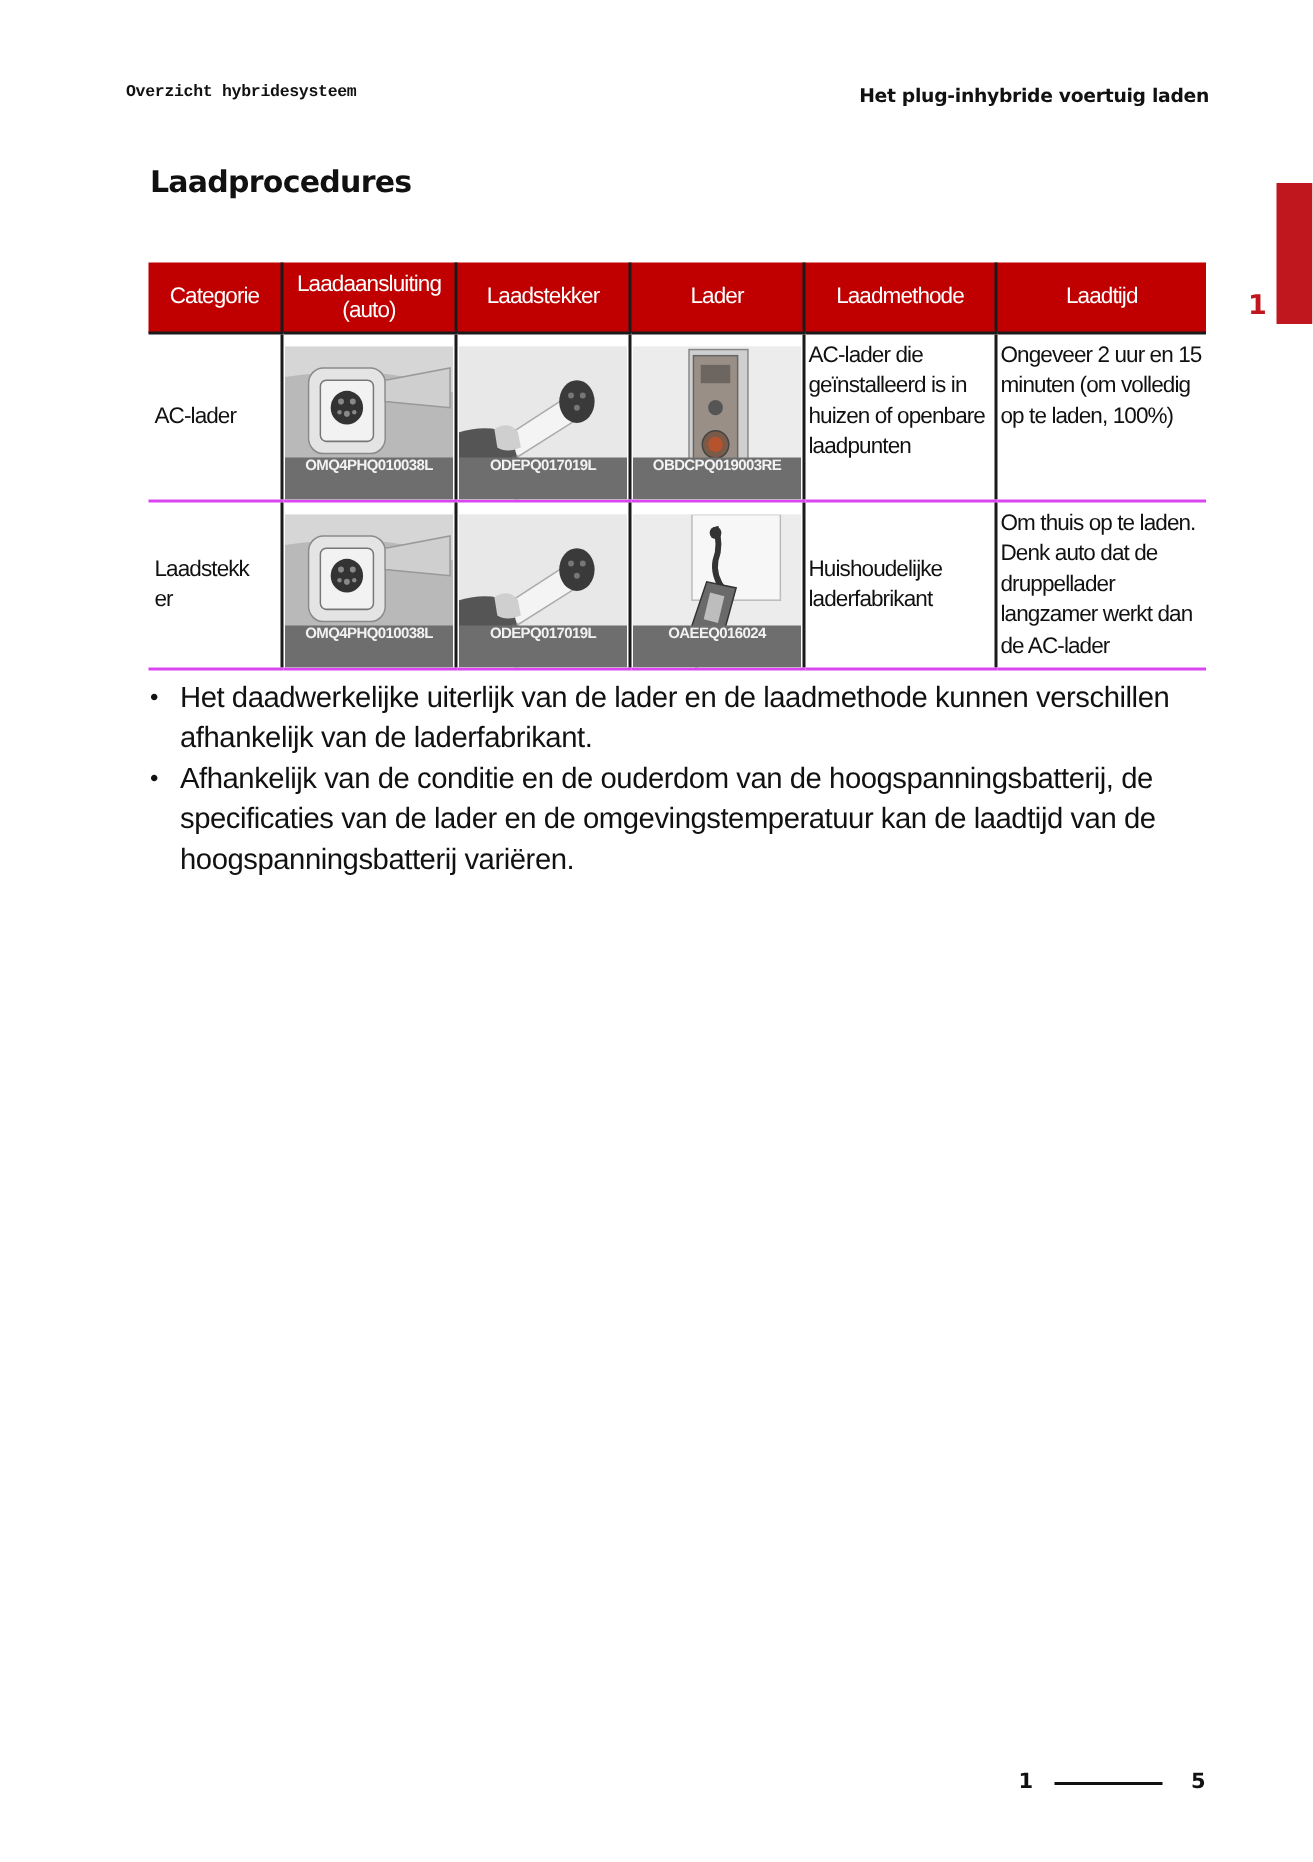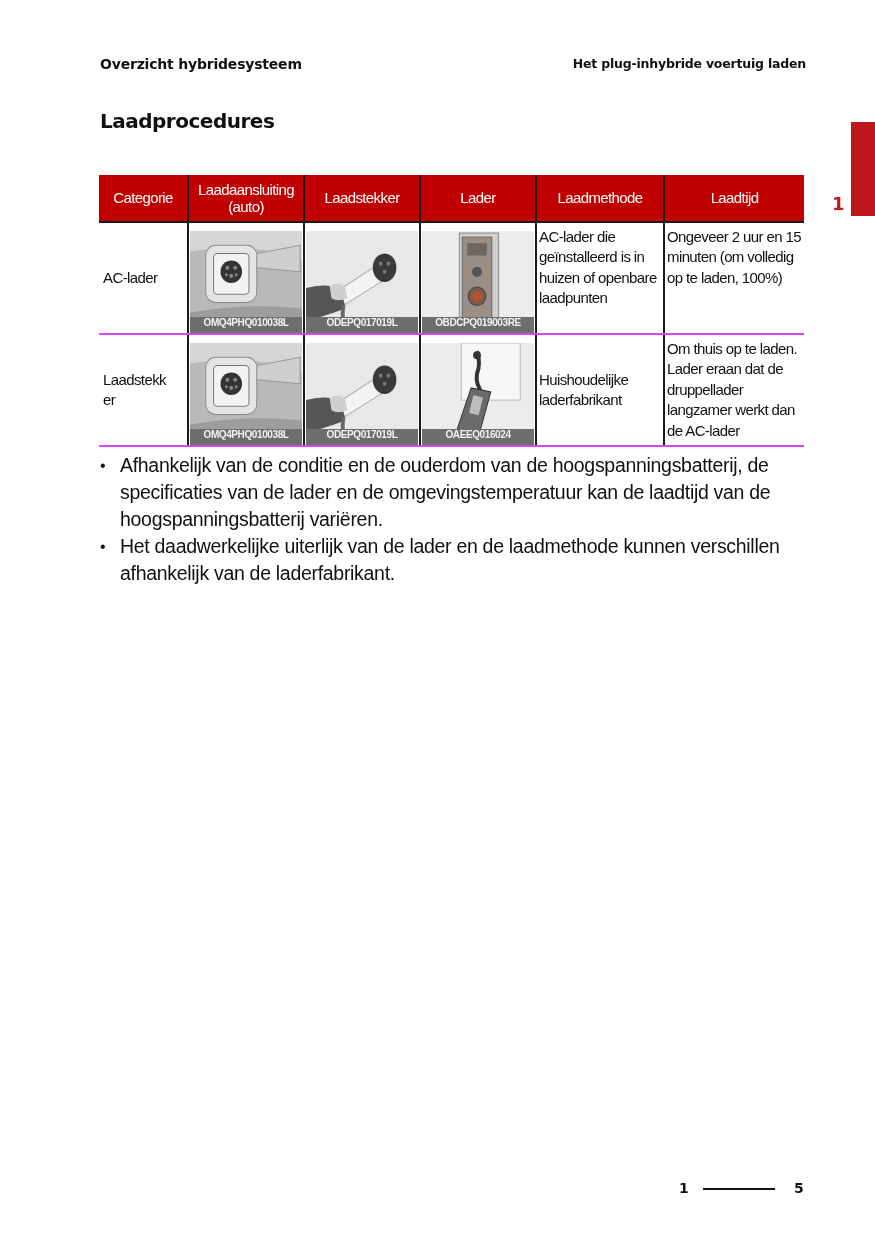--- a/index.html
+++ b/index.html
@@ -1,36 +1,36 @@
 <!DOCTYPE html>
 <html><head>
 <meta charset="utf-8">
 <style>
   html, body { margin: 0; padding: 0; background: #ffffff; }
   body { width: 875px; height: 1241px; position: relative; overflow: hidden;
          font-family: "DejaVu Sans", sans-serif; color: #111; }
-  .running-left { position: absolute; left: 100px; top: 56px; font-size: 14px; font-weight: bold; letter-spacing: -0.2px; }
+  .running-left { position: absolute; left: 84px; top: 56px; font-size: 11px; font-weight: bold; letter-spacing: -0.2px; font-family: Liberation Mono, monospace; }
   .running-right { position: absolute; right: 69px; top: 56px; font-size: 12.5px; font-weight: bold; letter-spacing: -0.2px; }
   .page-title { position: absolute; left: 100px; top: 109px; font-size: 20px; font-weight: bold; letter-spacing: -0.5px; margin: 0; }
   .chapter-tab { position: absolute; left: 851px; top: 122px; width: 24px; height: 94px; background: #c0171f; }
   .chapter-num { position: absolute; left: 832px; top: 193px; font-size: 18px; font-weight: bold; color: #c0171f; }
 
   table.proc { position: absolute; left: 99px; top: 175px; border-collapse: collapse; table-layout: fixed;
                font-family: "Liberation Sans", sans-serif; letter-spacing: -0.6px; }
   table.proc th { background: #c00000; color: #fff; font-weight: normal; font-size: 15px; height: 46px;
                   border-left: 2px solid #1a1a1a; border-bottom: 2px solid #1a1a1a; text-align: center; line-height: 1.15; padding: 0 4px; }
   table.proc th:first-child { border-left: none; }
   table.proc td { border-left: 2px solid #1a1a1a; border-bottom: 2px solid #d946ef; padding: 0; vertical-align: top; font-size: 15px; line-height: 1.36; }
   table.proc td:first-child { border-left: none; vertical-align: middle; padding-left: 4px; }
   td.text-cell { padding: 4px 2px 0 2px !important; }
   td.text-cell.mid { vertical-align: middle !important; padding-top: 0 !important; }
 
   .img-cell { position: relative; height: 110px; }
   .img-frame { position: absolute; left: 1px; top: 8px; right: 1px; bottom: 0; background: #e6e6e6; overflow: hidden; }
-  .img-caption { position: absolute; left: 0; right: 0; bottom: 0; height: 16px; background: #6e6e6e; color: #f2f2f2;
+  .img-caption { position: absolute; left: 0; right: 0; bottom: 0; height: 28px; background: #6e6e6e; color: #f2f2f2;
                  font-size: 10px; line-height: 12px; text-align: center; font-family: "Liberation Sans", sans-serif; letter-spacing: -0.4px; font-weight: bold; }
   .img-frame svg { position: absolute; left: 0; top: 0; width: 100%; height: 100%; }
 
   ul.notes { position: absolute; left: 98px; top: 452px; width: 715px; margin: 0; padding: 0; list-style: none;
              font-family: "Liberation Sans", sans-serif; font-size: 19.5px; line-height: 27px; letter-spacing: -0.3px; }
   ul.notes li { position: relative; padding-left: 22px; }
   ul.notes li::before { content: "•"; position: absolute; left: 2px; top: 0; font-size: 16px; }
 
   .footer-chapter { position: absolute; left: 679px; top: 1180px; font-size: 14px; font-weight: bold; }
   .footer-line { position: absolute; left: 703px; top: 1188px; width: 72px; height: 2px; background: #111; }
@@ -168,25 +168,25 @@
             <path d="M56 8 Q60 20 56 30 Q54 40 62 50" stroke="#333" stroke-width="4" fill="none"></path>
             <circle cx="56" cy="12" r="4" fill="#333"></circle>
             <path d="M36 84 L50 44 L70 48 L58 90Z" fill="#6a6a6a" stroke="#333"></path>
             <rect x="50" y="52" width="10" height="18" fill="#bdbdbd" transform="rotate(14 55 61)"></rect>
             <path d="M44 88 Q40 96 44 100" stroke="#333" stroke-width="3" fill="none"></path>
           </svg>
           <div class="img-caption">OAEEQ016024</div>
         </div>
       </td>
       <td class="text-cell mid">Huishoudelijke laderfabrikant</td>
-      <td class="text-cell">Om thuis op te laden. Lader eraan dat de druppellader langzamer werkt dan de AC-lader</td>
+      <td class="text-cell">Om thuis op te laden. Denk auto dat de druppellader langzamer werkt dan de AC-lader</td>
     </tr>
   </tbody>
 </table>
 
 <ul class="notes">
+  <li>Het daadwerkelijke uiterlijk van de lader en de laadmethode kunnen verschillen afhankelijk van de laderfabrikant.</li>
   <li>Afhankelijk van de conditie en de ouderdom van de hoogspanningsbatterij, de specificaties van de lader en de omgevingstemperatuur kan de laadtijd van de hoogspanningsbatterij variëren.</li>
-  <li>Het daadwerkelijke uiterlijk van de lader en de laadmethode kunnen verschillen afhankelijk van de laderfabrikant.</li>
 </ul>
 
 <div class="footer-chapter">1</div>
 <div class="footer-line"></div>
 <div class="footer-page">5</div>
 
 </body></html>

